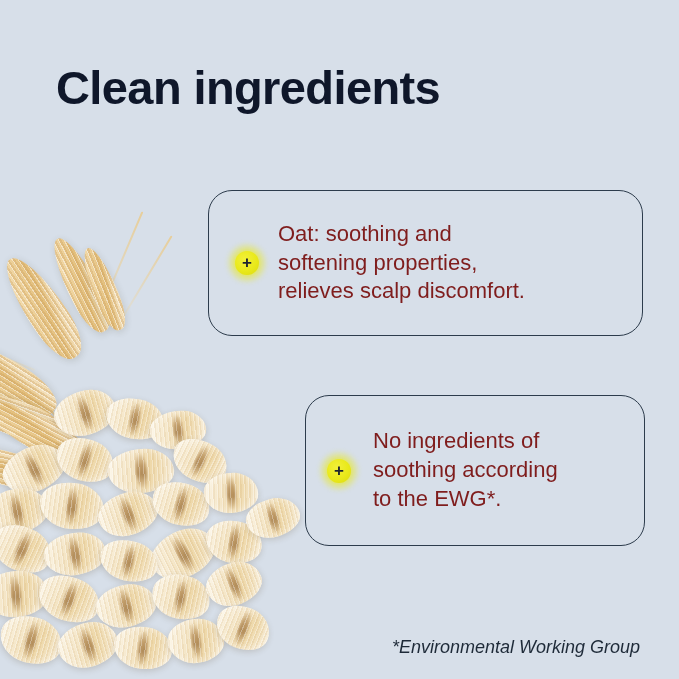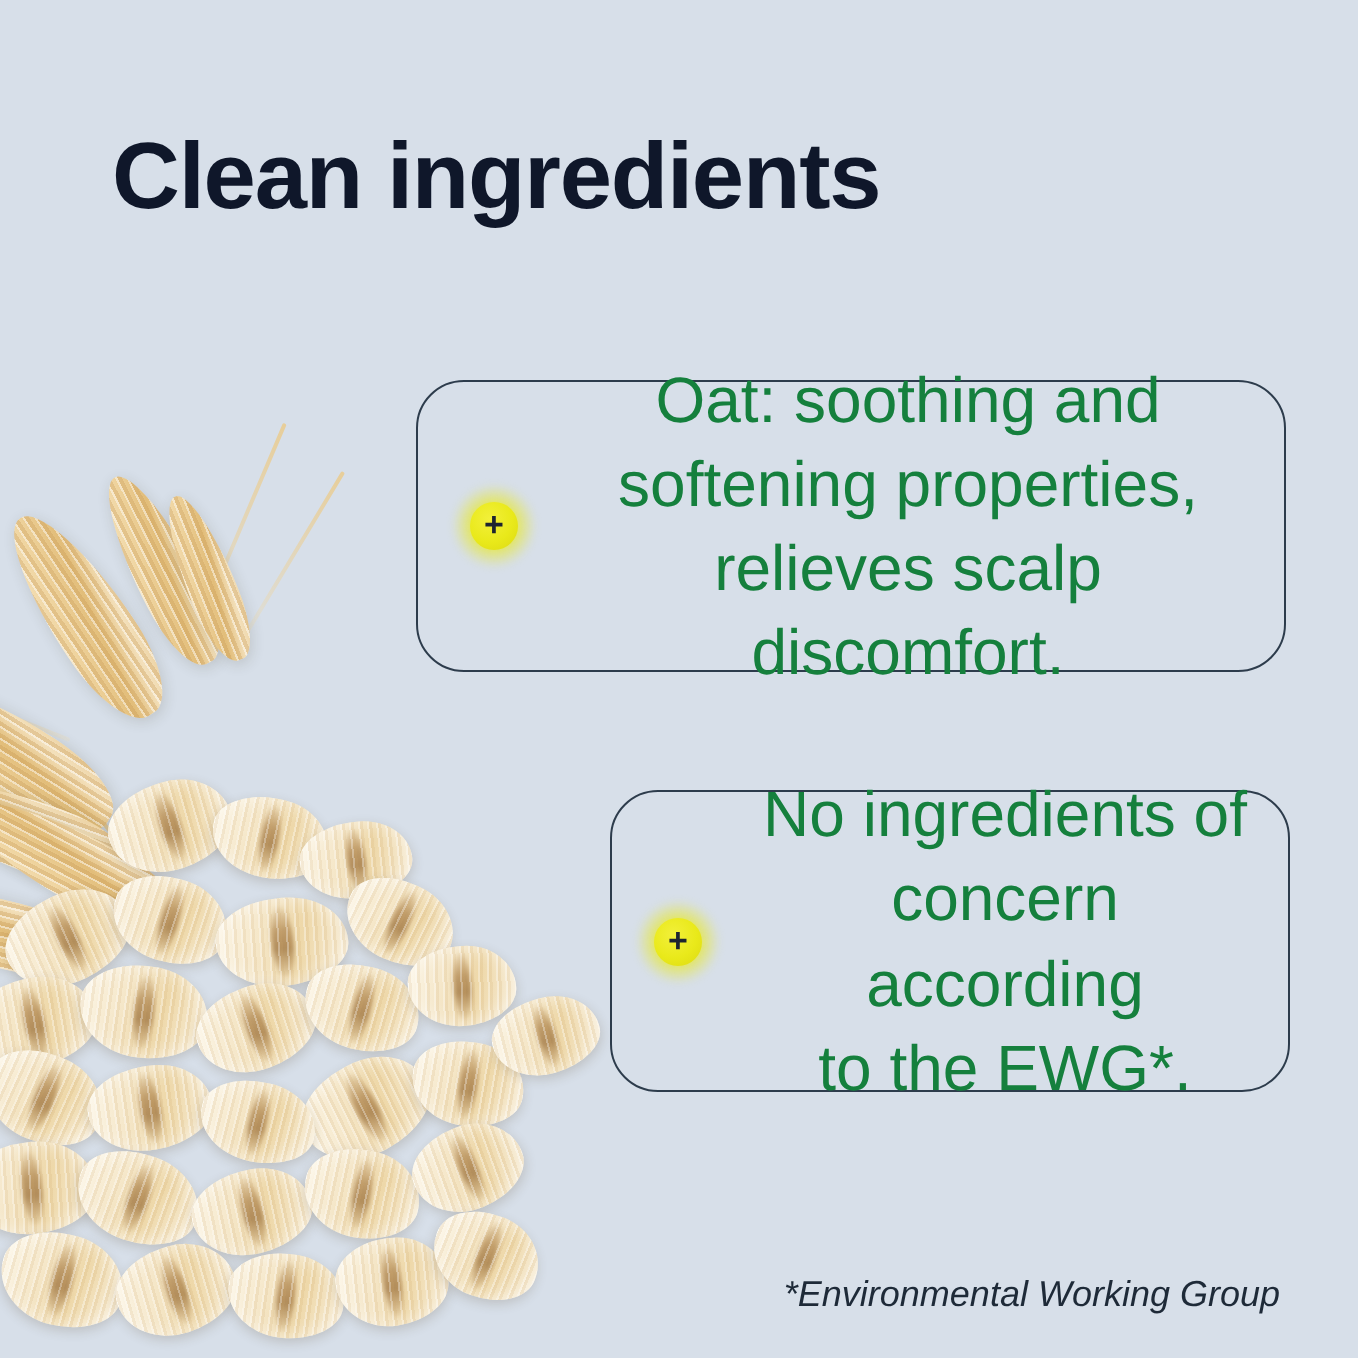--- a/index.html
+++ b/index.html
@@ -133,27 +133,26 @@
     display: flex;
     align-items: center;
     justify-content: center;
     color: #1d2430;
     font-size: 17px;
     font-weight: bold;
     line-height: 1;
     padding-bottom: 1px;
   }
   .card-text {
-    color: #15803d;
-    font-size: 32px;
+    color: #7f1d1d;
+    font-size: 22px;
     line-height: 1.315;
     margin-left: 19px;
     margin-right: 12px;
     white-space: pre-line;
-    text-align: center;
   }
   #card-2 .card-text { margin-left: 22px; }
 
   
   #footnote {
     position: absolute;
     right: 39px;
     top: 637px;
     font-size: 18px;
     font-style: italic;
@@ -223,19 +222,19 @@
 softening properties,
 relieves scalp discomfort.</div>
   </div>
 
   <div class="card" id="card-2">
     <div class="badge-wrap">
       <div class="badge-glow"></div>
       <div class="badge">+</div>
     </div>
     <div class="card-text">No ingredients of
-concern according
+soothing according
 to the EWG*.</div>
   </div>
 
   <div id="footnote">*Environmental Working Group</div>
 
 </div>
 
 </body></html>

